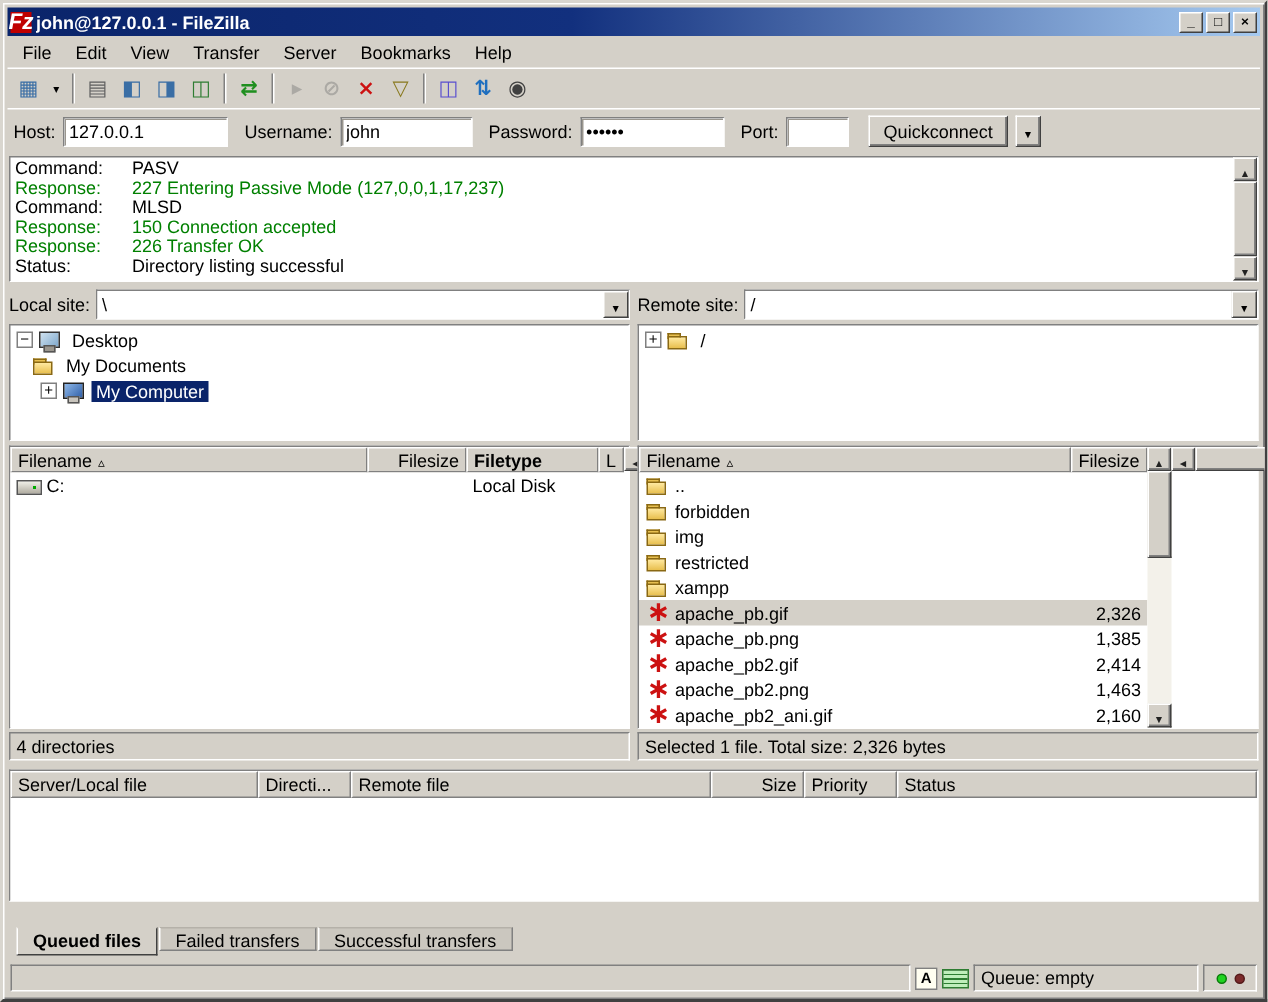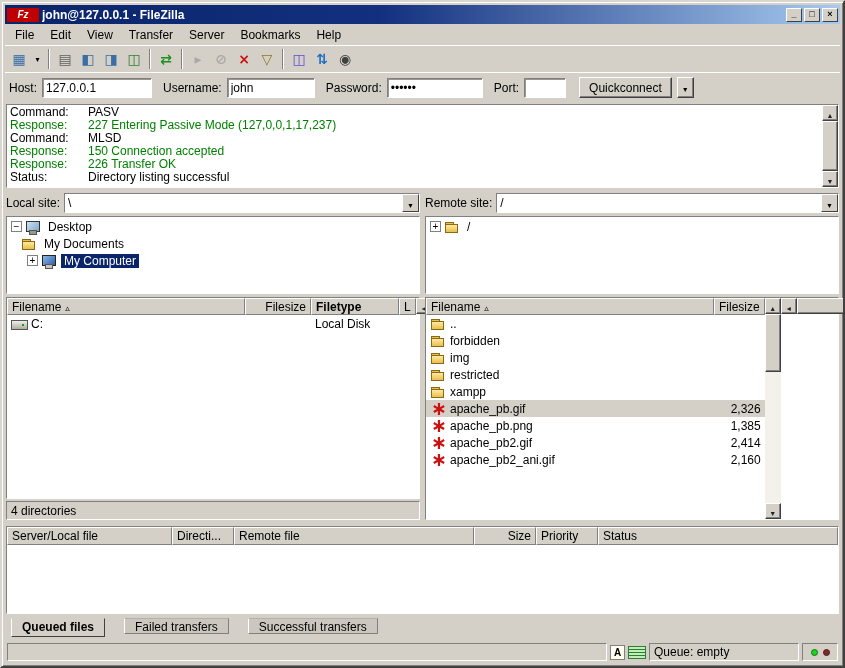--- a/index.html
+++ b/index.html
@@ -11,21 +11,21 @@
   button{cursor:default;}
 
   .win{width:845px;height:668px;background:var(--face);
     border:2px solid;border-color:#d9d6cf var(--dark) var(--dark) #d9d6cf;
     box-shadow:inset 1px 1px 0 var(--hl), inset -1px -1px 0 var(--shadow);
     padding:3px;display:flex;flex-direction:column;overflow:hidden;}
 
   
   .titlebar{height:19px;flex:none;display:flex;align-items:center;gap:3px;padding:0 2px;
     background:linear-gradient(90deg,#0a246a 0%,#12307e 45%,#a6caf0 100%);}
-  .app-icon{width:32px;height:14px;flex:none;background:#c00000;color:#fff;font-size:10px;
+  .app-icon{width:14px;height:14px;flex:none;background:#c00000;color:#fff;font-size:15px;
     font-weight:bold;font-style:italic;display:flex;align-items:center;justify-content:center;}
   .title-text{flex:1;color:#fff;font-weight:bold;font-size:12px;white-space:nowrap;overflow:hidden;}
   .cap-btn{width:16px;height:14px;flex:none;margin-left:2px;background:var(--face);
     border:1px solid;border-color:var(--hl) var(--dark) var(--dark) var(--hl);
     font-size:9px;line-height:11px;font-weight:bold;padding:0;color:#000;}
 
   
   .menubar{height:21px;flex:none;display:flex;align-items:center;padding:0 2px;font-size:12px;}
   .menu-item{padding:2px 8px;}
 
@@ -122,21 +122,21 @@
     font-size:12px;background:var(--face);
     border:1px solid;border-color:var(--shadow) var(--hl) var(--hl) var(--shadow);}
 
   
   .queue{height:88px;flex:none;display:flex;flex-direction:column;margin:4px 1px 0;background:#fff;
     border:1px solid;border-color:var(--shadow) var(--hl) var(--hl) var(--shadow);}
   .queue-head{height:18px;flex:none;display:flex;background:var(--face);overflow:hidden;}
   .queue-body{flex:1;background:#fff;}
 
   
-  .tabs{height:21px;flex:none;display:flex;align-items:flex-start;gap:19px;padding-left:6px;margin-top:4px;}
+  .tabs{height:21px;flex:none;display:flex;align-items:flex-start;gap:1px;padding-left:6px;margin-top:17px;}
   .tab{padding:1px 10px;font-size:12px;background:#cbc7bf;height:16px;
     border:1px solid;border-color:#b5b1a9 var(--shadow) var(--shadow) var(--hl);white-space:nowrap;}
   .tab.active{font-weight:bold;background:var(--face);height:19px;
     border-color:var(--face) var(--dark) var(--dark) var(--hl);}
 
   
   .bottombar{height:22px;flex:none;display:flex;align-items:center;gap:3px;padding:1px 2px;margin-top:2px;}
   .bb-left{flex:1;height:18px;border:1px solid;
     border-color:var(--shadow) var(--hl) var(--hl) var(--shadow);}
   .bb-a{width:15px;height:15px;flex:none;background:#fffef0;border:1px solid var(--shadow);
@@ -422,20 +422,27 @@
                 <div class="frow">
                   <div class="fcell" style="width: 288px;">
                     <span class="ico ico-file-broken"></span>
                     <span>apache_pb2.gif</span>
                   </div>
                   <div class="fcell right flexw">2,414</div>
                 </div>
                 <div class="frow">
                   <div class="fcell" style="width: 288px;">
                     <span class="ico ico-file-broken"></span>
+                    <span>apache_pb2.png</span>
+                  </div>
+                  <div class="fcell right flexw">1,463</div>
+                </div>
+                <div class="frow">
+                  <div class="fcell" style="width: 288px;">
+                    <span class="ico ico-file-broken"></span>
                     <span>apache_pb2_ani.gif</span>
                   </div>
                   <div class="fcell right flexw">2,160</div>
                 </div>
               </div>
           </div>
           <div class="vscroll">
             <button class="sb-btn">
                 <span class="arr-up"></span>
               </button>
@@ -450,20 +457,21 @@
           <button class="sb-btn">
               <span class="arr-left"></span>
             </button>
           <div class="sb-thumb hthumb-r"></div>
           <div class="sb-track"></div>
           <button class="sb-btn">
               <span class="arr-right"></span>
             </button>
         </div>
       </div>
+      <div class="statusline">Selected 1 file. Total size: 2,326 bytes</div>
     </div>
   </div>
 
   <div class="queue">
     <div class="queue-head" id="queue-cols">
         <div class="hcell" style="width: 165px;">
           <span>Server/Local file</span>
         </div>
         <div class="hcell" style="width: 62px;">
           <span>Directi...</span>

